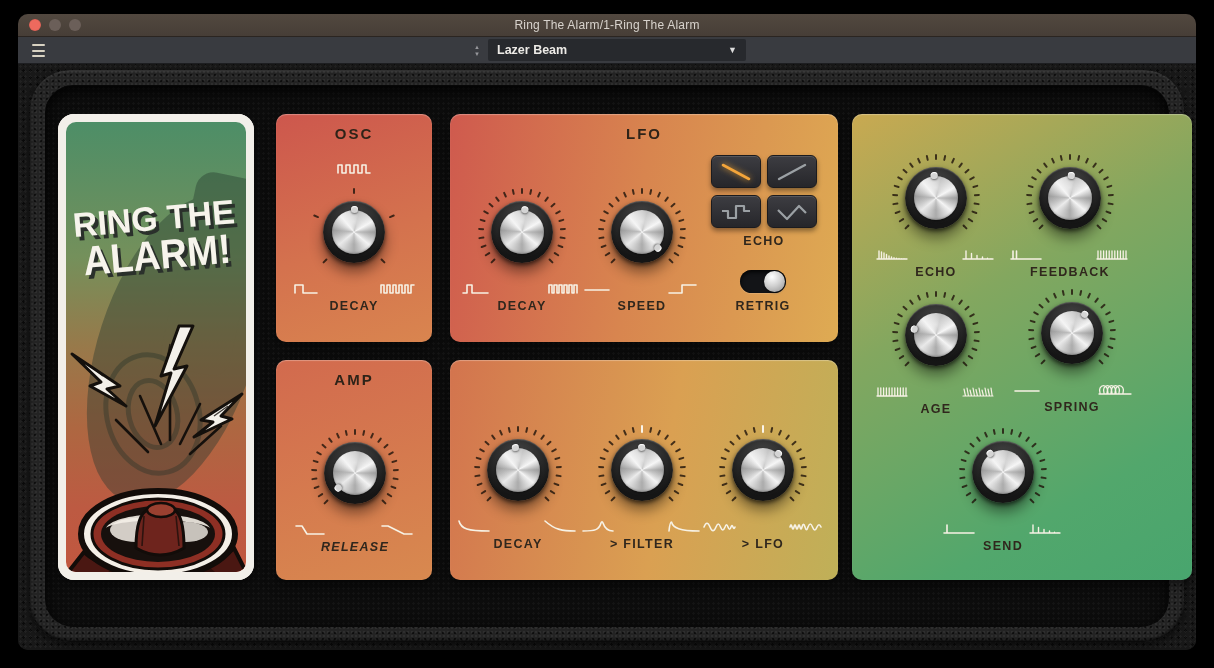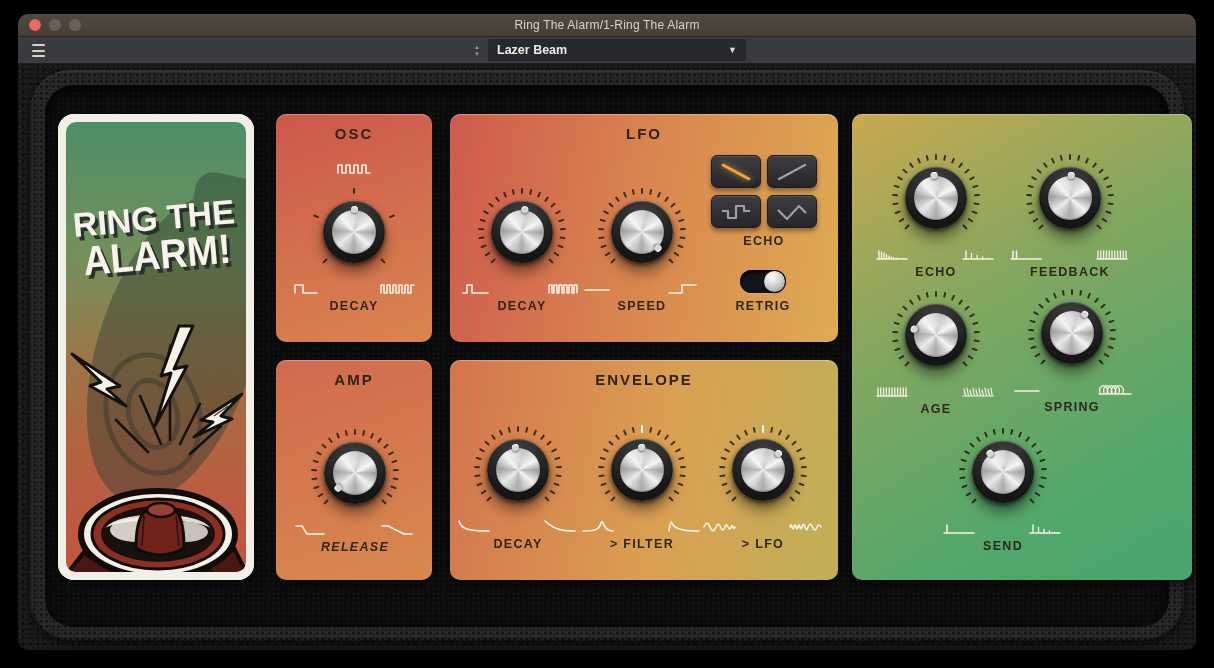--- a/index.html
+++ b/index.html
@@ -438,21 +438,20 @@
               <svg viewBox="0 0 36 16" fill="none" stroke="currentColor" stroke-width="1.6" stroke-linecap="round" stroke-linejoin="round">
                 <path d="M2 5 h6 l16 8 h8"></path>
               </svg>
             </span>
         </div>
         <div class="klabel">RELEASE</div>
       </div>
     </div>
 
     <div class="panel p-env">
-      <div class="panel-title">ENVELOPE</div>
       <div class="knob-unit" style="left:3px;top:64px;">
         <div class="kring">
           <div class="ticks">
               <i class="tick" style="transform: translate(-50%, -50%) rotate(-135deg) translateY(-41px);"></i>
               <i class="tick" style="transform: translate(-50%, -50%) rotate(-122.727deg) translateY(-41px);"></i>
               <i class="tick" style="transform: translate(-50%, -50%) rotate(-110.455deg) translateY(-41px);"></i>
               <i class="tick" style="transform: translate(-50%, -50%) rotate(-98.1818deg) translateY(-41px);"></i>
               <i class="tick" style="transform: translate(-50%, -50%) rotate(-85.9091deg) translateY(-41px);"></i>
               <i class="tick" style="transform: translate(-50%, -50%) rotate(-73.6364deg) translateY(-41px);"></i>
               <i class="tick" style="transform: translate(-50%, -50%) rotate(-61.3636deg) translateY(-41px);"></i>

